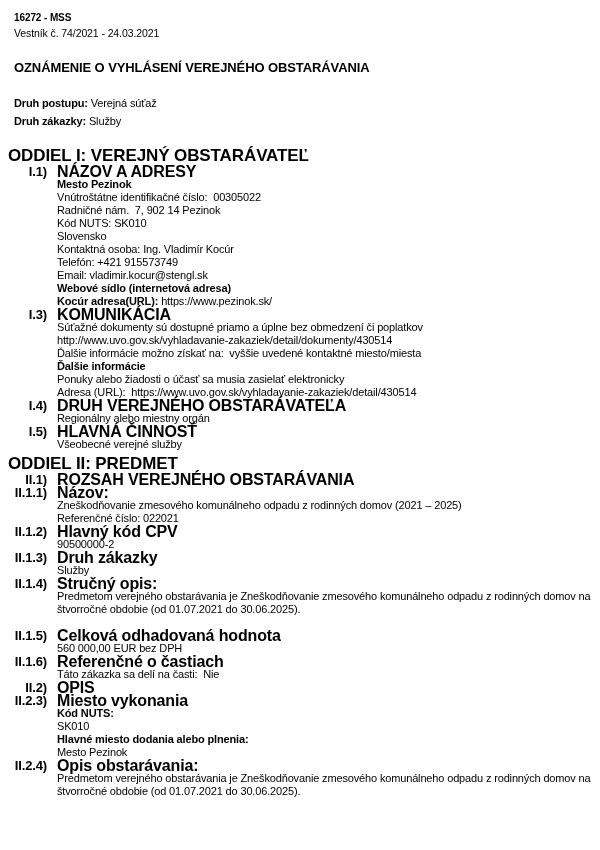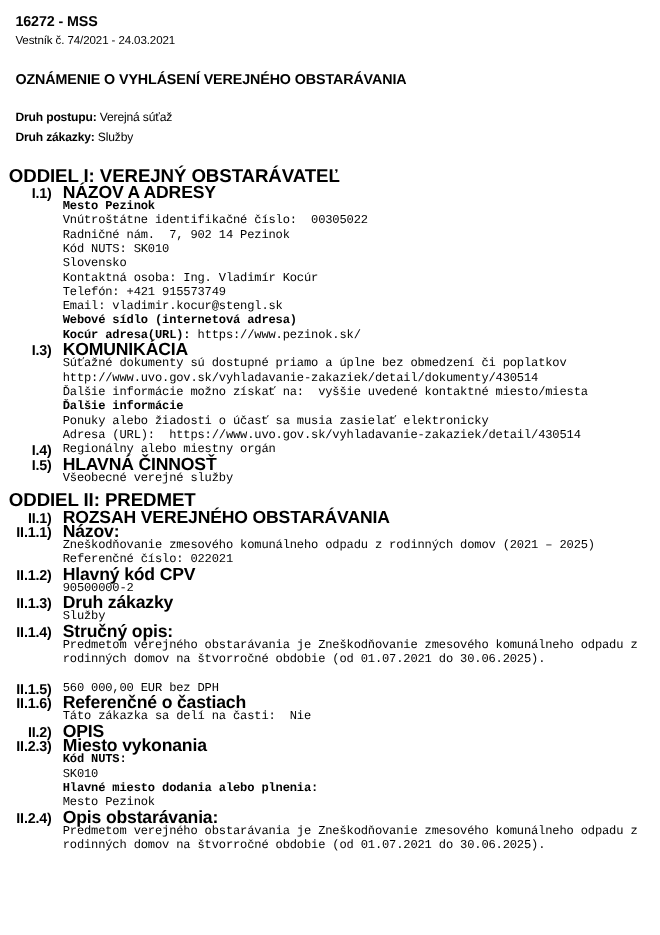--- a/index.html
+++ b/index.html
@@ -7,21 +7,21 @@
     width: 600px; height: 850px;
     background: #ffffff;
     color: #000000;
     font-family: "Liberation Sans", "DejaVu Sans", sans-serif;
     overflow: hidden;
   }
   .page { padding-top: 12px; }
 
   
   .header { margin-left: 14px; }
-  .notice-number { font-size: 13px; font-weight: bold; letter-spacing: -0.1px; }
+  .notice-number { font-size: 10px; font-weight: bold; letter-spacing: -0.1px; }
   .bulletin { font-size: 10.5px; margin-top: 4px; letter-spacing: -0.1px; }
   .doc-title { font-size: 13px; font-weight: bold; margin-top: 21px; letter-spacing: -0.1px; }
   .meta { margin-top: 19px; }
   .meta-row { font-size: 11px; line-height: 18px; letter-spacing: -0.15px; white-space: pre-wrap; }
   .meta-row .lbl { font-weight: bold; text-align: center; }
 
   
   .sections { margin-top: 18px; }
   .section + .section { margin-top: 5px; }
   .section-title {
@@ -38,21 +38,20 @@
     font-size: 13px; line-height: 13px;
     letter-spacing: -0.15px;
     white-space: nowrap;
   }
   .content { flex: 1; margin-left: 10px; padding-right: 6px; }
   .heading { font-weight: bold; font-size: 16px; line-height: 13px; letter-spacing: -0.15px; }
   .line {
     font-size: 11px; line-height: 13px; min-height: 13px;
     letter-spacing: -0.15px;
     white-space: pre-wrap;
-    font-family: Liberation Mono, monospace;
   }
   .line.bold { font-weight: bold; }
   .line .lbl { font-weight: bold; }
 </style>
 </head>
 <body>
 
 <div class="page">
 
   <div class="header">
@@ -94,20 +93,21 @@
               <div class="line">http://www.uvo.gov.sk/vyhladavanie-zakaziek/detail/dokumenty/430514</div>
               <div class="line">Ďalšie informácie možno získať na:  vyššie uvedené kontaktné miesto/miesta</div>
               <div class="line bold">Ďalšie informácie</div>
               <div class="line">Ponuky alebo žiadosti o účasť sa musia zasielať elektronicky</div>
               <div class="line">Adresa (URL):  https://www.uvo.gov.sk/vyhladavanie-zakaziek/detail/430514</div>
             </div>
           </div>
           <div class="item">
             <div class="num">I.4)</div>
             <div class="content">
+              <div class="heading">DRUH VEREJNÉHO OBSTARÁVATEĽA</div>
               <div class="line">Regionálny alebo miestny orgán</div>
             </div>
           </div>
           <div class="item">
             <div class="num">I.5)</div>
             <div class="content">
               <div class="heading">HLAVNÁ ČINNOSŤ</div>
               <div class="line">Všeobecné verejné služby</div>
             </div>
           </div>
@@ -148,20 +148,21 @@
             <div class="num">II.1.4)</div>
             <div class="content">
               <div class="heading">Stručný opis:</div>
               <div class="line">Predmetom verejného obstarávania je Zneškodňovanie zmesového komunálneho odpadu z rodinných domov na štvorročné obdobie (od 01.07.2021 do 30.06.2025).</div>
               <div class="line"></div>
             </div>
           </div>
           <div class="item">
             <div class="num">II.1.5)</div>
             <div class="content">
+              <div class="heading">Celková odhadovaná hodnota</div>
               <div class="line">560 000,00 EUR bez DPH</div>
             </div>
           </div>
           <div class="item">
             <div class="num">II.1.6)</div>
             <div class="content">
               <div class="heading">Referenčné o častiach</div>
               <div class="line">Táto zákazka sa delí na časti:  Nie</div>
             </div>
           </div>

